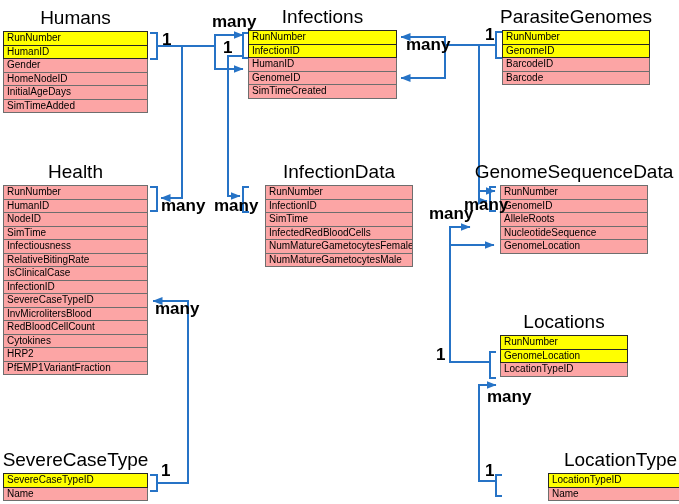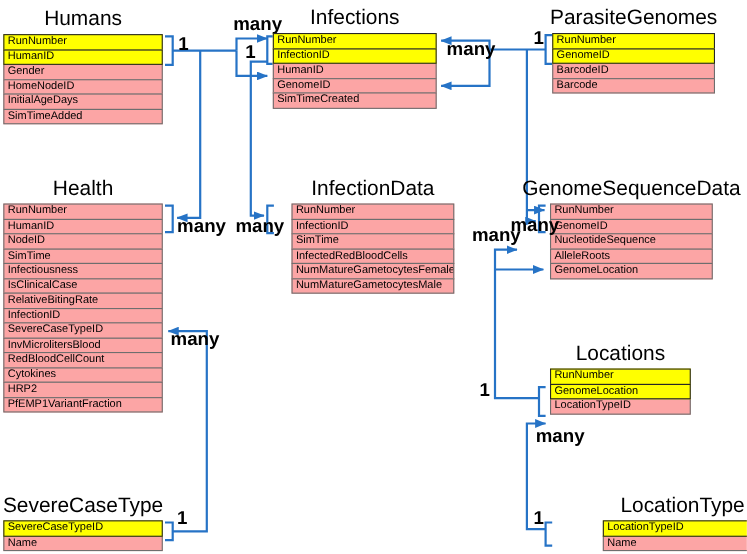--- a/index.html
+++ b/index.html
@@ -98,22 +98,22 @@
         <div class="row">BarcodeID</div>
         <div class="row">Barcode</div>
       </div>
       <div class="tbl" style="left: 3px; top: 186px; width: 145px;">
         <div class="tbl-title">Health</div>
         <div class="row">RunNumber</div>
         <div class="row">HumanID</div>
         <div class="row">NodeID</div>
         <div class="row">SimTime</div>
         <div class="row">Infectiousness</div>
+        <div class="row">RelativeBitingRate</div>
         <div class="row">IsClinicalCase</div>
-        <div class="row">RelativeBitingRate</div>
         <div class="row">InfectionID</div>
         <div class="row">SevereCaseTypeID</div>
         <div class="row">InvMicrolitersBlood</div>
         <div class="row">RedBloodCellCount</div>
         <div class="row">Cytokines</div>
         <div class="row">HRP2</div>
         <div class="row">PfEMP1VariantFraction</div>
       </div>
       <div class="tbl" style="left: 249px; top: 186px; width: 148px; margin-left: 16px;">
         <div class="tbl-title">InfectionData</div>
@@ -121,22 +121,22 @@
         <div class="row">InfectionID</div>
         <div class="row">SimTime</div>
         <div class="row">InfectedRedBloodCells</div>
         <div class="row">NumMatureGametocytesFemale</div>
         <div class="row">NumMatureGametocytesMale</div>
       </div>
       <div class="tbl" style="left: 500px; top: 186px; width: 148px;">
         <div class="tbl-title">GenomeSequenceData</div>
         <div class="row">RunNumber</div>
         <div class="row">GenomeID</div>
+        <div class="row">AlleleRoots</div>
         <div class="row">NucleotideSequence</div>
-        <div class="row">AlleleRoots</div>
         <div class="row">GenomeLocation</div>
       </div>
       <div class="tbl" style="left: 500px; top: 336px; width: 128px;">
         <div class="tbl-title">Locations</div>
         <div class="row key">RunNumber</div>
         <div class="row key">GenomeLocation</div>
         <div class="row">LocationTypeID</div>
       </div>
       <div class="tbl" style="left: 3px; top: 474px; width: 145px;">
         <div class="tbl-title">SevereCaseType</div>

